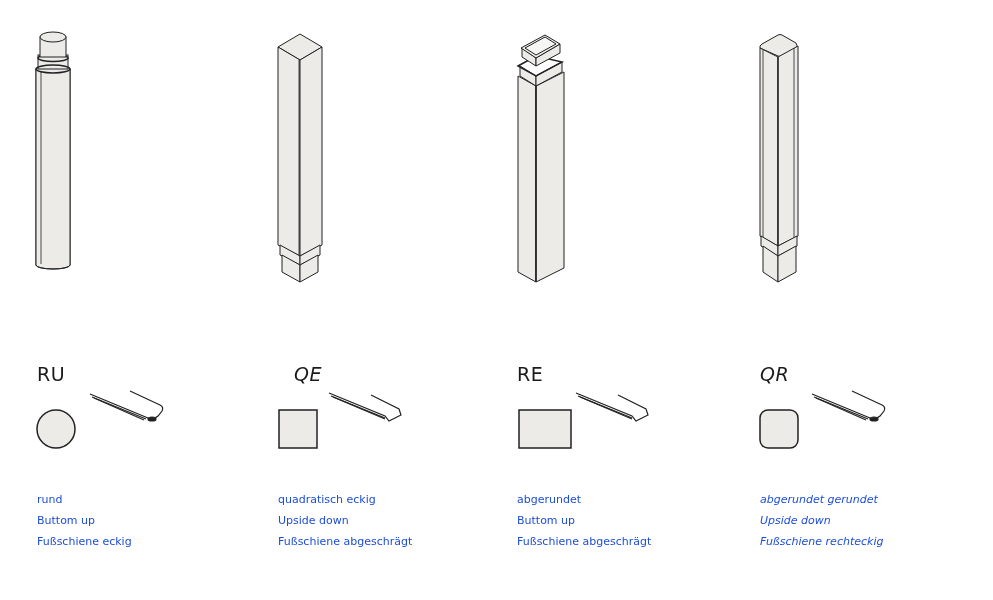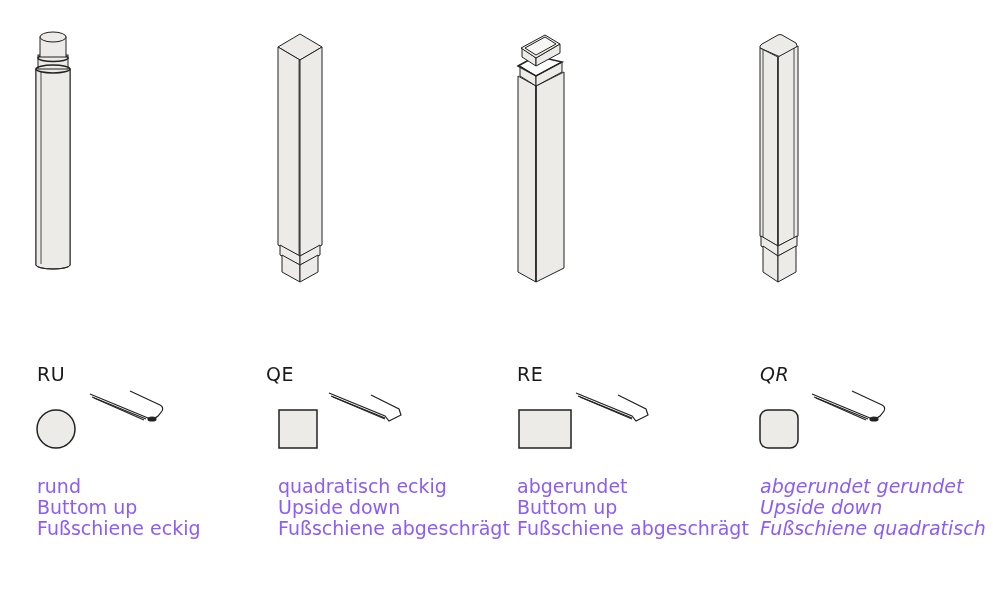--- a/index.html
+++ b/index.html
@@ -3,21 +3,21 @@
 <meta charset="utf-8">
 <style>
   html, body { margin:0; padding:0; background:#ffffff; }
   body { width:993px; height:600px; position:relative; overflow:hidden;
          font-family:"DejaVu Sans", "Liberation Sans", sans-serif; color:#1a1a1a; }
   .col { position:absolute; top:0; width:240px; height:600px; }
   .pipe { position:absolute; top:0; left:0; width:240px; height:300px; }
   .code { position:absolute; top:355px; font-size:19px; letter-spacing:0.5px; color:#1a1a1a;margin-top:8px; }
   .profile { position:absolute; }
   .rail { position:absolute; top:385px; width:90px; height:45px; }
-  .desc { position:absolute; top:476px; font-size:19px; line-height:21px; color:#8b5cf6; white-space:nowrap; }
+  .desc { position:absolute; top:489px; font-size:11px; line-height:21px; color:#1d4ed8; white-space:nowrap; }
   .desc div { margin:0; }
 </style>
 </head>
 <body>
 
 <div class="col" style="left:0px;">
   <svg class="pipe" viewBox="0 0 240 300">
     <g stroke="#222" stroke-width="1" fill="#ecebe8">
       <rect x="36" y="69" width="34" height="196"></rect>
       <ellipse cx="53" cy="265" rx="17" ry="4"></ellipse>
@@ -57,21 +57,21 @@
       <polygon points="38,47 60,34 82,47 60,60"></polygon>
       <polygon points="38,47 60,60 60,256 38,245"></polygon>
       <polygon points="60,60 82,47 82,245 60,256"></polygon>
       <line x1="59" y1="60" x2="59" y2="256" stroke-width="0.8"></line>
       <polygon points="40,245 60,256 60,265 40,255"></polygon>
       <polygon points="60,256 80,245 80,255 60,265"></polygon>
       <polygon points="42,255 60,265 60,282 42,272"></polygon>
       <polygon points="60,265 78,255 78,272 60,282"></polygon>
     </g>
   </svg>
-  <div class="code" style="left:26px;">QE</div>
+  <div class="code" style="left:54px;font-style:italic;">QE</div>
   <svg class="profile" style="left:277px;top:408px;margin-left:-240px;" width="42" height="42" viewBox="0 0 42 42">
     <rect x="2" y="2" width="38" height="38" fill="#ecebe8" stroke="#222" stroke-width="1.5"></rect>
   </svg>
   <svg class="rail" style="left:85px;" viewBox="0 0 90 45">
     <g stroke="#222" fill="none" stroke-width="1.2">
       <path d="M4 8 L60 31 L64 36 L76 30 L74 24 L46 10"></path>
       <path d="M6 11 L60 33"></path>
       <path d="M8 12 L60 34"></path>
     </g>
   </svg>
@@ -138,15 +138,15 @@
     <g stroke="#222" fill="none" stroke-width="1.2">
       <path d="M2 9 L60 33 Q66 35 70 31 L74 26 Q76 22 72 20 L42 6"></path>
       <path d="M4 12 L58 34"></path>
       <path d="M6 13 L56 35"></path>
       <ellipse cx="64" cy="34" rx="4" ry="2" fill="#222"></ellipse>
     </g>
   </svg>
   <div class="desc" style="left:40px;">
     <div>abgerundet gerundet</div>
     <div>Upside down</div>
-    <div>Fußschiene quadratisch</div>
+    <div>Fußschiene rechteckig</div>
   </div>
 </div>
 
 </body></html>

